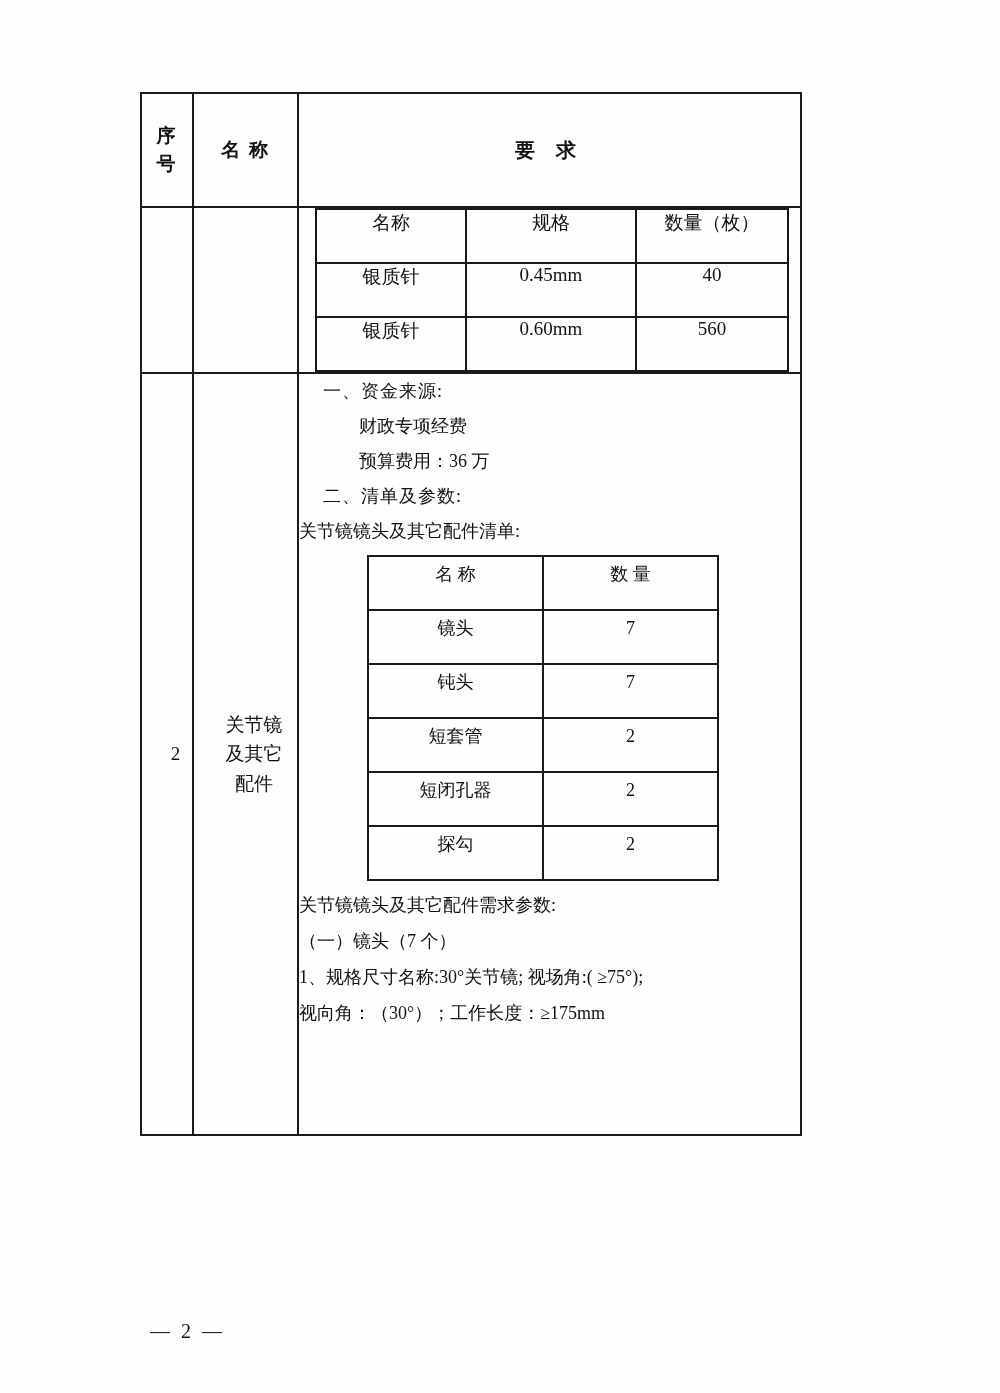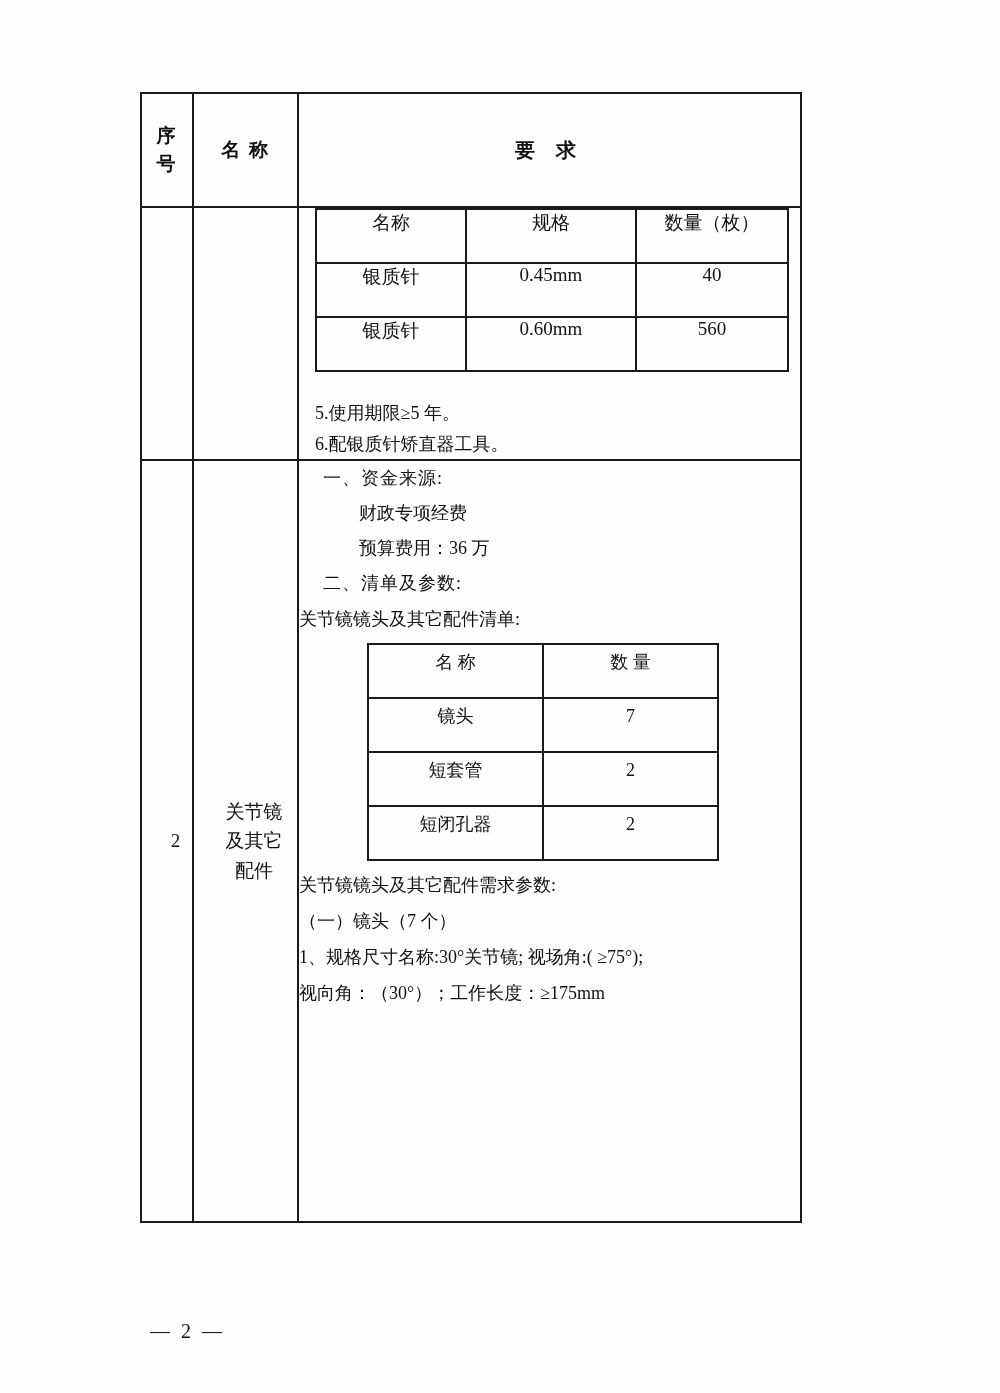--- a/index.html
+++ b/index.html
@@ -191,24 +191,20 @@
                 <td>40</td>
               </tr>
               <tr>
                 <td>银质针</td>
                 <td>0.60mm</td>
                 <td>560</td>
               </tr>
             </tbody>
           </table>
 
-          <div class="note-lines">
-            <p class="para">5.使用期限≥5 年。</p>
-            <p class="para">6.配银质针矫直器工具。</p>
-          </div>
         </td>
       </tr>
 
       <tr>
         <td class="row2-no">
           <div class="rowcell-center" style="height:760px;">
             <span>2</span>
           </div>
         </td>
         <td class="row2-name">
@@ -233,25 +229,33 @@
             <tbody>
               <tr>
                 <td>名 称</td>
                 <td>数 量</td>
               </tr>
               <tr>
                 <td>镜头</td>
                 <td>7</td>
               </tr>
               <tr>
+                <td>钝头</td>
+                <td>7</td>
+              </tr>
+              <tr>
                 <td>短套管</td>
                 <td>2</td>
               </tr>
               <tr>
                 <td>短闭孔器</td>
+                <td>2</td>
+              </tr>
+              <tr>
+                <td>探勾</td>
                 <td>2</td>
               </tr>
             </tbody>
           </table>
 
           <p class="para plain tight">关节镜镜头及其它配件需求参数:</p>
           <p class="para plain tight">（一）镜头（7 个）</p>
           <p class="para plain tight">1、规格尺寸名称:30°关节镜; 视场角:( ≥75°);</p>
           <p class="para plain tight">视向角：（30°）；工作长度：≥175mm</p>
         </td>

